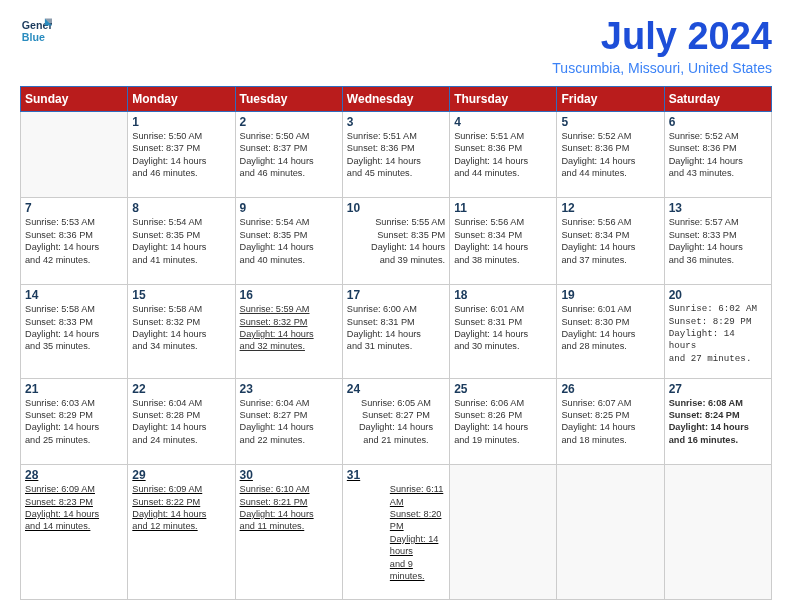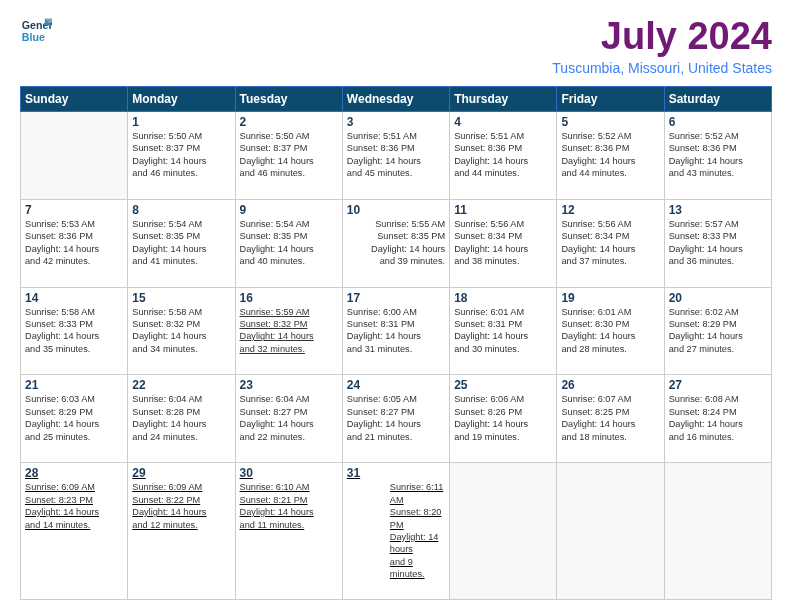--- a/index.html
+++ b/index.html
@@ -31,36 +31,36 @@
     .logo-icon {
       width: 32px;
       height: 28px;
     }
     .title-block {
       text-align: right;
     }
     .main-title {
       font-size: 38px;
       font-weight: bold;
-      color: #701a75;
+      color: #1d4ed8;
       line-height: 1.1;
     }
     .subtitle {
       font-size: 14px;
       color: #3b82f6;
       margin-top: 2px;
     }
     .calendar {
       flex: 1;
       border-collapse: collapse;
       width: 100%;
       font-size: 10px;
     }
     .calendar th {
-      background: #0c4a6e;
+      background: #b91c1c;
       color: #fff;
       padding: 5px 4px;
       text-align: left;
       font-size: 12px;
       font-weight: bold;
       border: 1px solid #2f6cbf;
     }
     .calendar td {
       border: 1px solid #ccc;
       vertical-align: top;
@@ -258,21 +258,21 @@
           </td>
           <td>
             <span class="day-num">19</span>
             <div class="day-info" style="white-space: pre-line;">Sunrise: 6:01 AM
 Sunset: 8:30 PM
 Daylight: 14 hours
 and 28 minutes.</div>
           </td>
           <td>
             <span class="day-num">20</span>
-            <div class="day-info" style="white-space: pre-line;">Sunrise: 6:02 AM
+            <div class="day-info" style="white-space: pre-line; font-family: Liberation Mono, monospace;">Sunrise: 6:02 AM
 Sunset: 8:29 PM
 Daylight: 14 hours
 and 27 minutes.</div>
           </td>
         </tr>
         <tr class="week-row">
           <td>
             <span class="day-num">21</span>
             <div class="day-info" style="white-space: pre-line;">Sunrise: 6:03 AM
 Sunset: 8:29 PM
@@ -288,42 +288,42 @@
           </td>
           <td>
             <span class="day-num">23</span>
             <div class="day-info" style="white-space: pre-line;">Sunrise: 6:04 AM
 Sunset: 8:27 PM
 Daylight: 14 hours
 and 22 minutes.</div>
           </td>
           <td>
             <span class="day-num">24</span>
-            <div class="day-info" style="white-space: pre-line;">Sunrise: 6:05 AM
+            <div class="day-info" style="white-space: pre-line; text-align: center;">Sunrise: 6:05 AM
 Sunset: 8:27 PM
 Daylight: 14 hours
 and 21 minutes.</div>
           </td>
           <td>
             <span class="day-num">25</span>
             <div class="day-info" style="white-space: pre-line;">Sunrise: 6:06 AM
 Sunset: 8:26 PM
 Daylight: 14 hours
 and 19 minutes.</div>
           </td>
           <td>
             <span class="day-num">26</span>
             <div class="day-info" style="white-space: pre-line;">Sunrise: 6:07 AM
 Sunset: 8:25 PM
 Daylight: 14 hours
 and 18 minutes.</div>
           </td>
           <td>
             <span class="day-num">27</span>
-            <div class="day-info" style="white-space: pre-line;">Sunrise: 6:08 AM
+            <div class="day-info" style="white-space: pre-line; font-weight: bold;">Sunrise: 6:08 AM
 Sunset: 8:24 PM
 Daylight: 14 hours
 and 16 minutes.</div>
           </td>
         </tr>
         <tr class="last-row">
           <td>
             <span class="day-num">28</span>
             <div class="day-info" style="white-space: pre-line;">Sunrise: 6:09 AM
 Sunset: 8:23 PM

